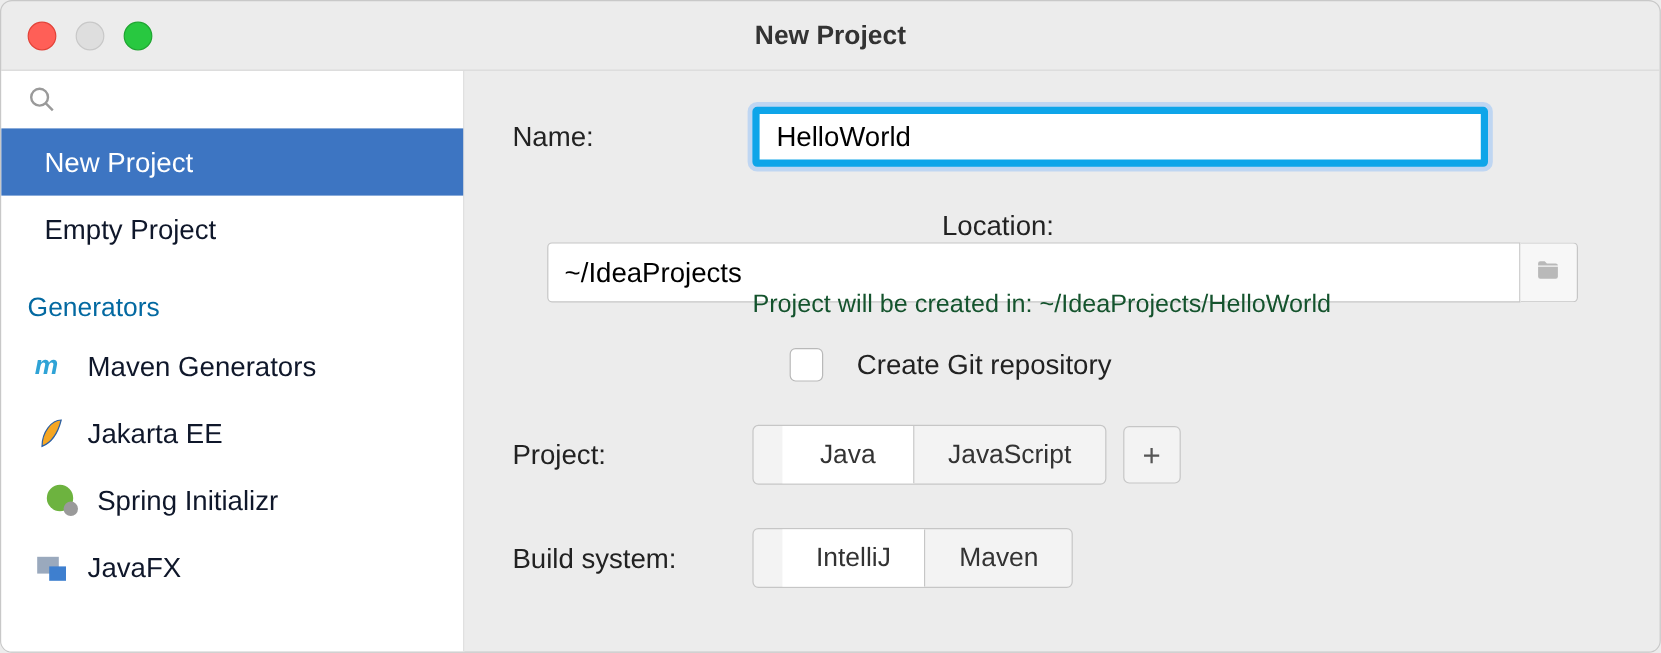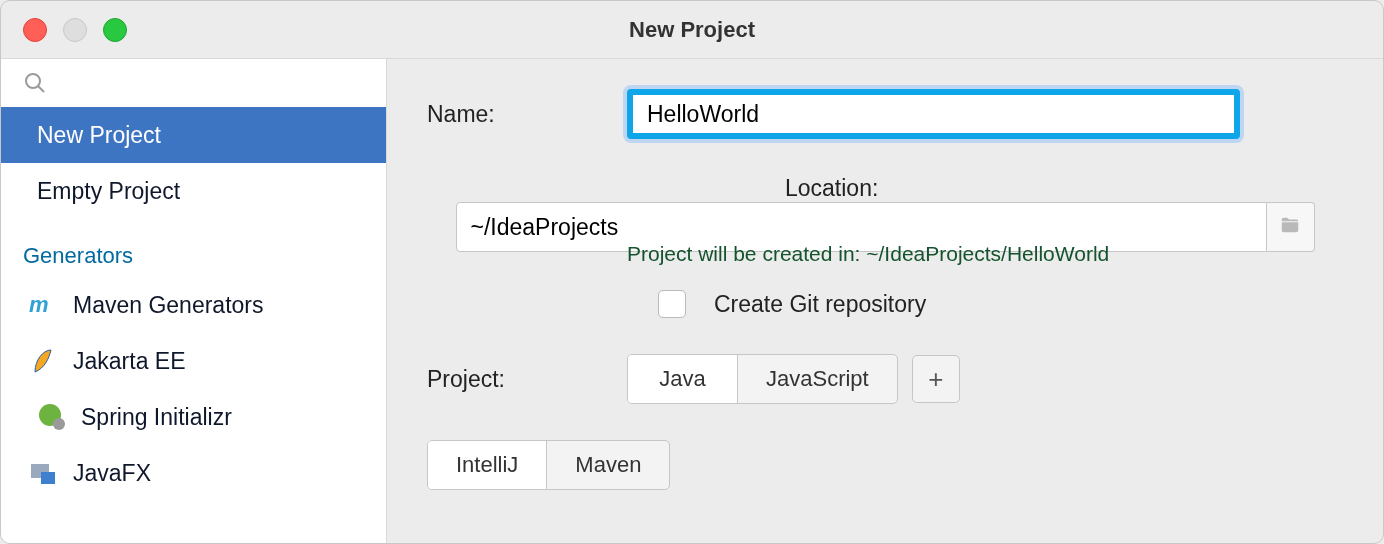--- a/index.html
+++ b/index.html
@@ -141,20 +141,21 @@
     background:#fff;
     cursor:pointer;
   }
   .chk-label { font-size:23px; }
   .seg {
     display:inline-flex;
     border:1px solid #c6c6c6;
     border-radius:5px;
     overflow:hidden;
     background:#f3f3f3;
+    padding-left:24px;
   }
   .seg-btn {
     padding:0 28px;
     height:48px;
     display:flex;
     align-items:center;
     justify-content:center;
     font-size:22px;
     color:#333;
     cursor:pointer;
@@ -274,20 +275,21 @@
       <div class="seg">
         <div class="seg-btn active">Java</div>
         <div class="seg-btn">JavaScript</div>
       </div>
       <div class="plus-btn">
         <span>+</span>
       </div>
     </div>
 
     <div class="form-row" style="margin-bottom:0">
+      <div class="form-label">Build system:</div>
       <div class="seg">
         <div class="seg-btn active">IntelliJ</div>
         <div class="seg-btn">Maven</div>
       </div>
     </div>
 
   </div>
 </div>
 
 </body></html>

